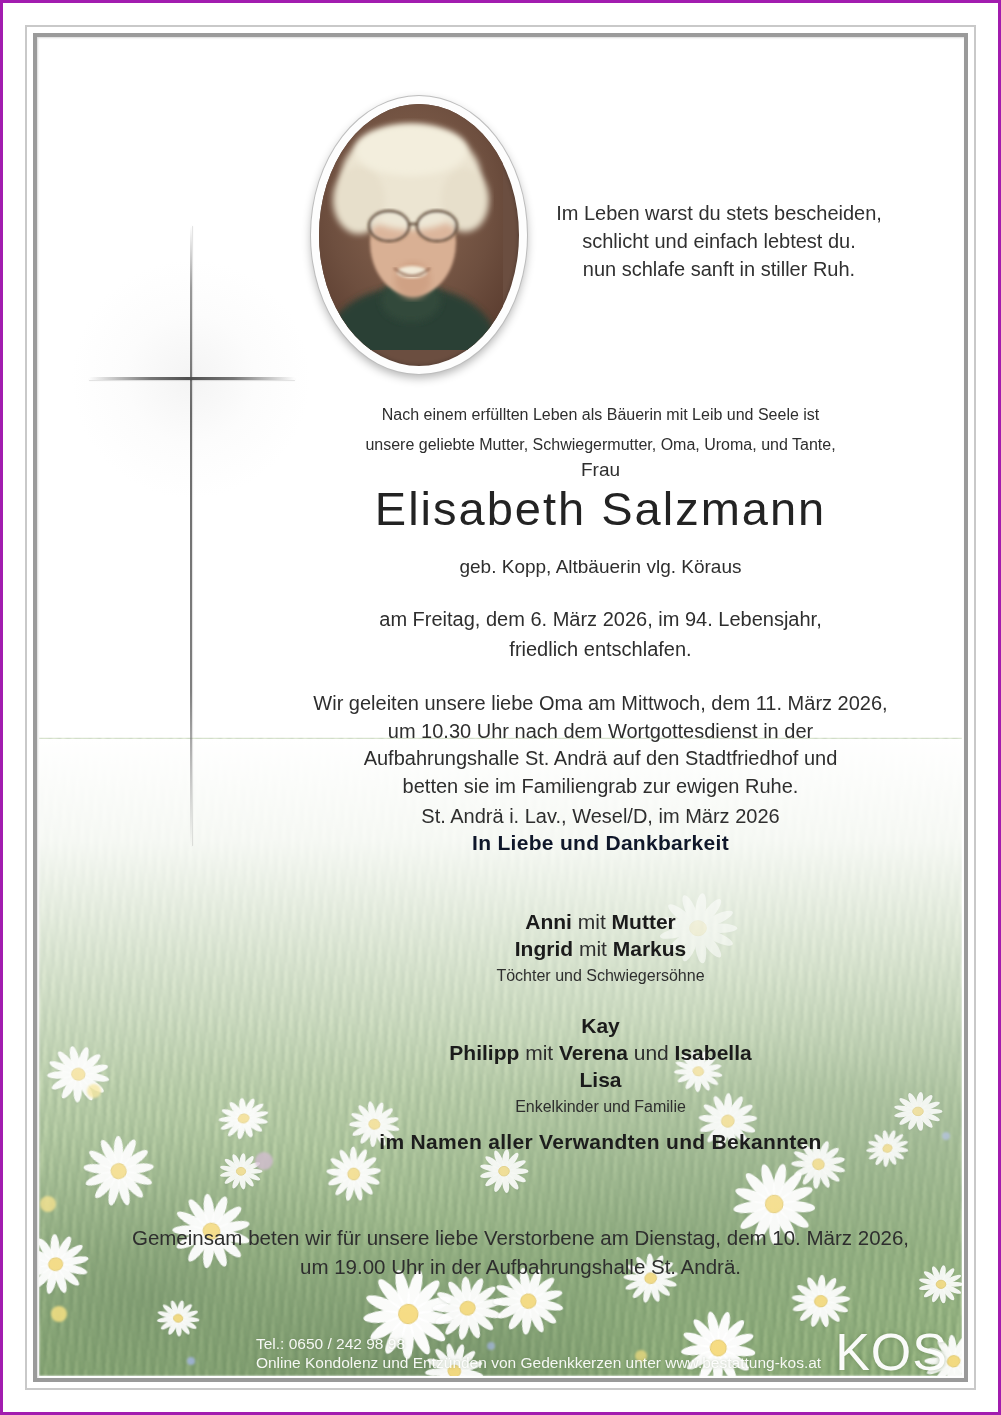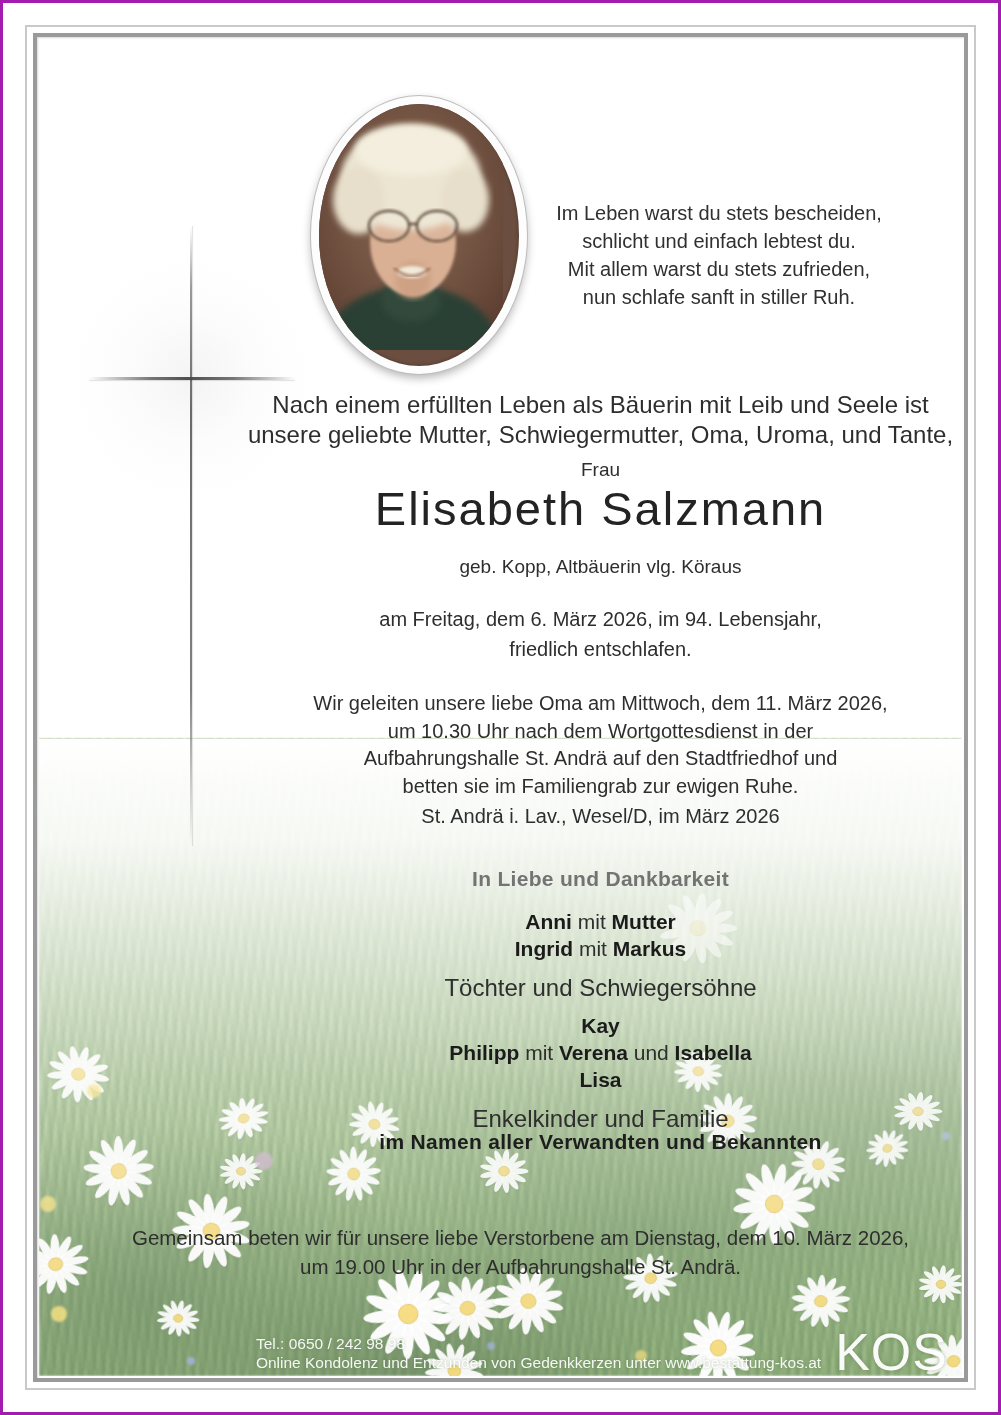--- a/index.html
+++ b/index.html
@@ -63,31 +63,31 @@
     box-shadow:0 0 0 1px #bdbdbd, 0 4px 10px rgba(0,0,0,0.30), inset 0 0 4px rgba(0,0,0,0.3);
     overflow:hidden;background:#6b4e40;
   }
   .portrait svg{display:block;}
 
   
   .poem{position:absolute;left:420px;top:160px;width:520px;text-align:center;
     font-size:20px;line-height:28px;color:#303030;}
   .main-col{position:absolute;left:200px;right:0;top:0;bottom:0;}
   .blk{position:absolute;left:0;right:0;text-align:center;}
-  .intro{top:351px;font-size:24px;line-height:30px;}
+  .intro{top:361px;font-size:16px;line-height:30px;}
   .frau{top:420px;font-size:19px;text-align:center;}
   .name{top:441px;font-size:47px;letter-spacing:2px;line-height:58px;color:#232323;}
   .geb{top:517px;font-size:19px;}
   .passing{top:565px;font-size:20px;line-height:30px;}
   .funeral{top:651px;font-size:20px;line-height:27.5px;}
   .dateline{top:766px;font-size:20px;}
-  .heading-b{top:828px;font-size:21px;font-weight:bold;color:#737373;letter-spacing:0.3px;}
+  .heading-b{top:792px;font-size:21px;font-weight:bold;color:#0f172a;letter-spacing:0.3px;}
   .group1{top:869px;font-size:21px;line-height:27px;}
   .group2{top:973px;font-size:21px;line-height:27px;}
-  .caption{font-size:24px;font-weight:normal;margin-top:12px;}
+  .caption{font-size:16px;font-weight:normal;}
   .closing{top:1091px;font-size:21px;font-weight:bold;color:#1d1d1d;letter-spacing:0.3px;}
   .prayer{top:1184px;font-size:20.5px;line-height:29px;left:-160px;}
   .b{font-weight:bold;color:#1b1b1b;}
 
   
   .footer{position:absolute;right:14px;bottom:4px;display:flex;align-items:flex-end;gap:14px;z-index:30;}
   .footer-text{font-size:15.5px;line-height:19px;color:rgba(255,255,255,0.93);
     text-shadow:0 0 3px rgba(90,120,70,0.4);}
   .kos-logo{font-size:52px;line-height:40px;color:rgba(255,255,255,0.96);letter-spacing:1px;
     text-shadow:0 0 4px rgba(80,110,60,0.45);}
@@ -569,21 +569,20 @@
         </g>
 
         <ellipse cx="93" cy="168" rx="15" ry="6" fill="#f2ead8" filter="url(#softer)"></ellipse>
         <path d="M75,164 Q93,180 111,164" stroke="#8a5f48" stroke-width="2" fill="none" filter="url(#softer)"></path>
       </svg>
     </div>
 
     <div class="poem" style="z-index:22;">
         <div>Im Leben warst du stets bescheiden,</div>
         <div>schlicht und einfach lebtest du.</div>
-        <div>Mit allem warst du stets zufrieden,</div>
         <div>nun schlafe sanft in stiller Ruh.</div>
       </div>
 
     <div class="main-col" style="z-index:22;">
       <div class="blk intro">
           <div>Nach einem erfüllten Leben als Bäuerin mit Leib und Seele ist</div>
           <div>unsere geliebte Mutter, Schwiegermutter, Oma, Uroma, und Tante,</div>
         </div>
       <div class="blk frau">Frau</div>
       <div class="blk name">Elisabeth Salzmann</div>

